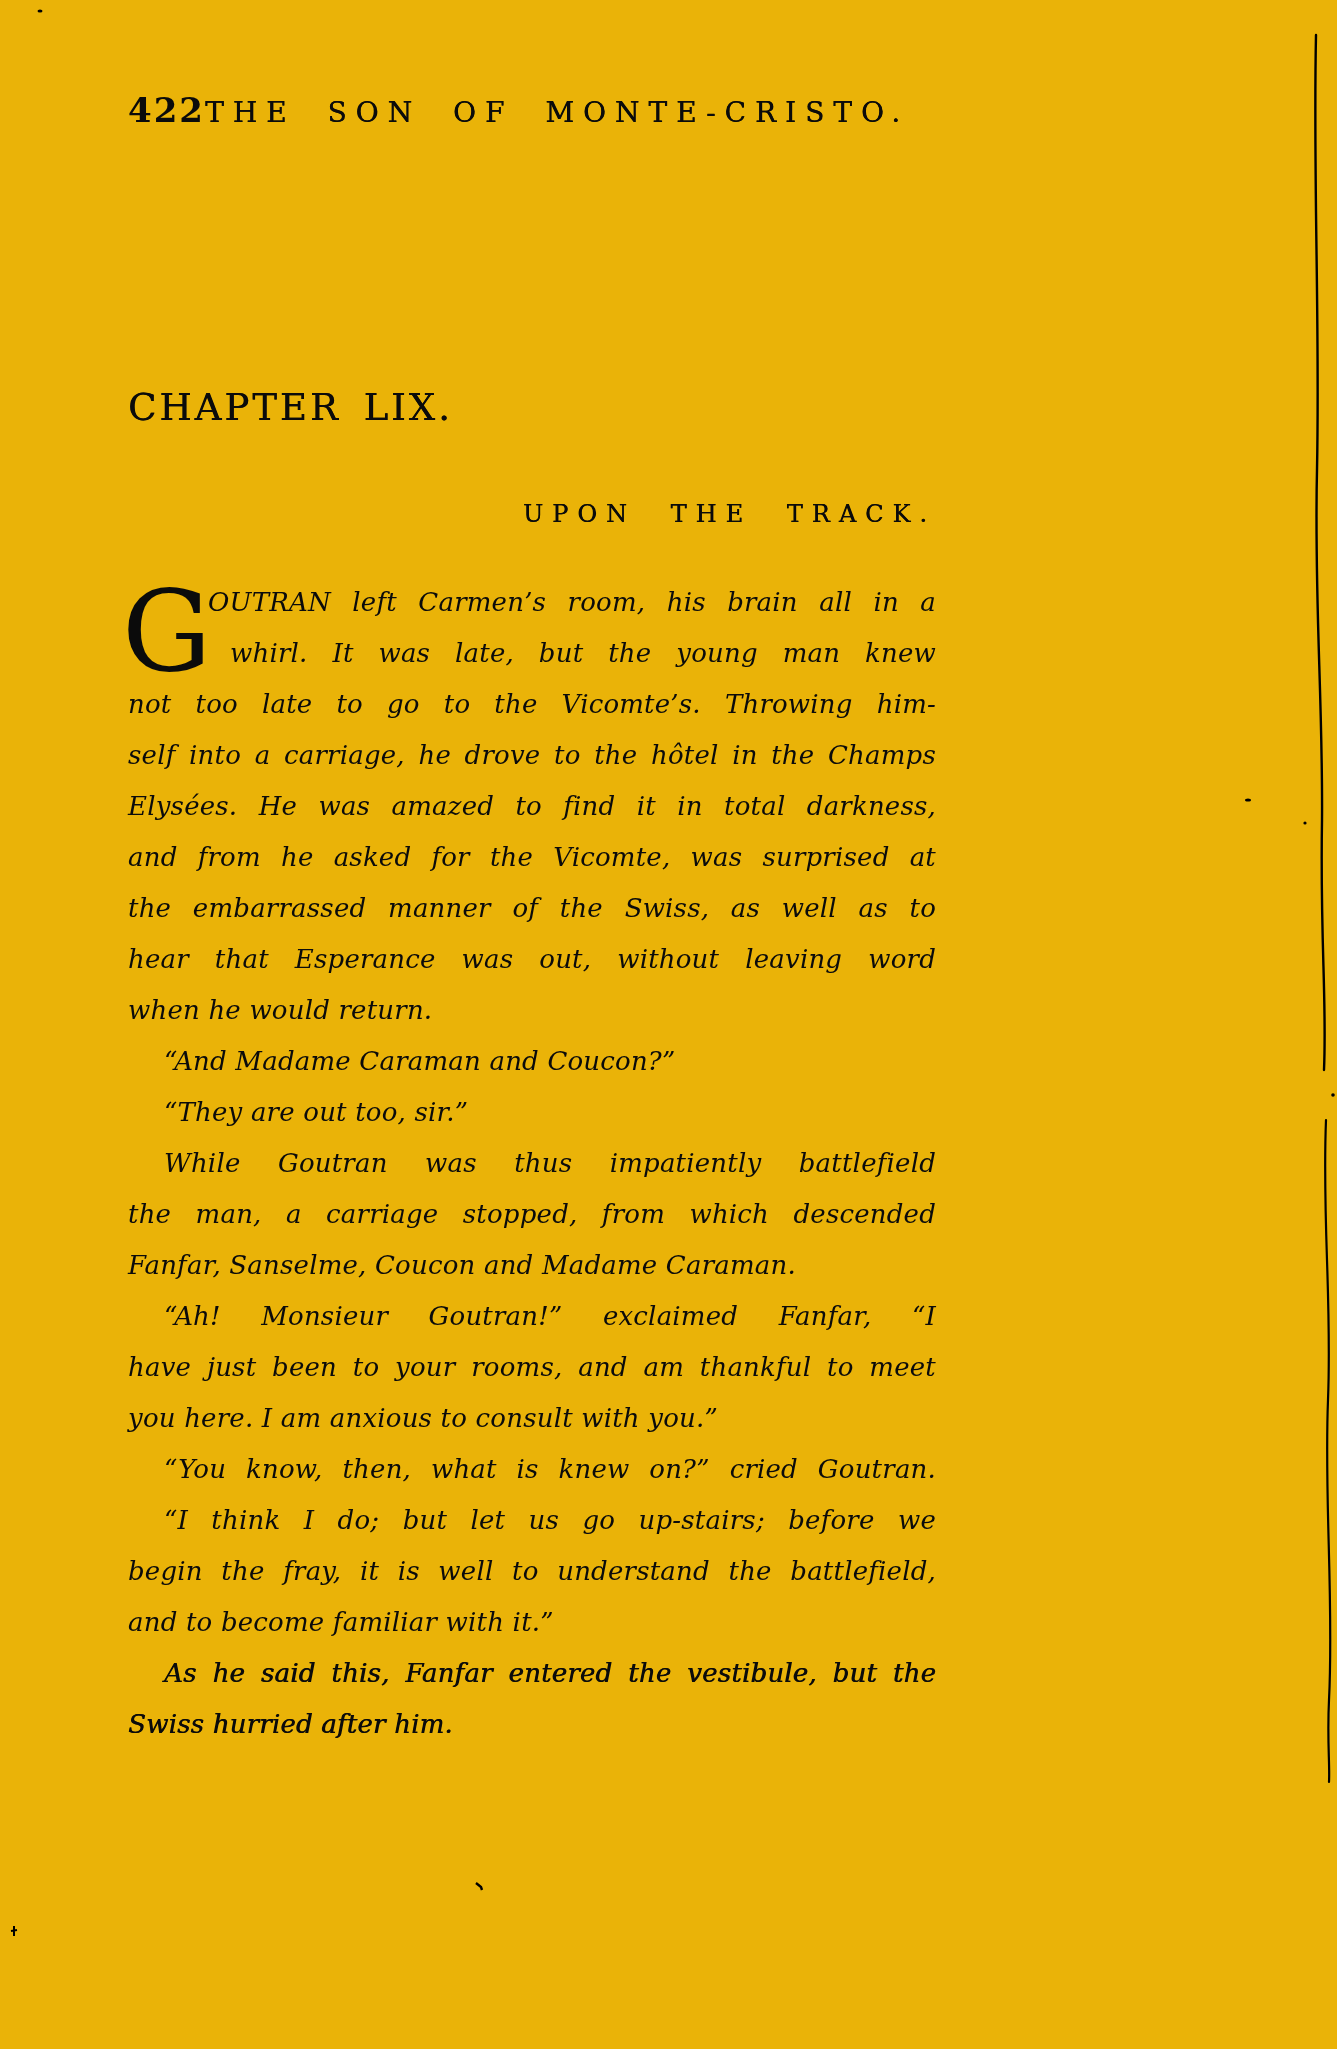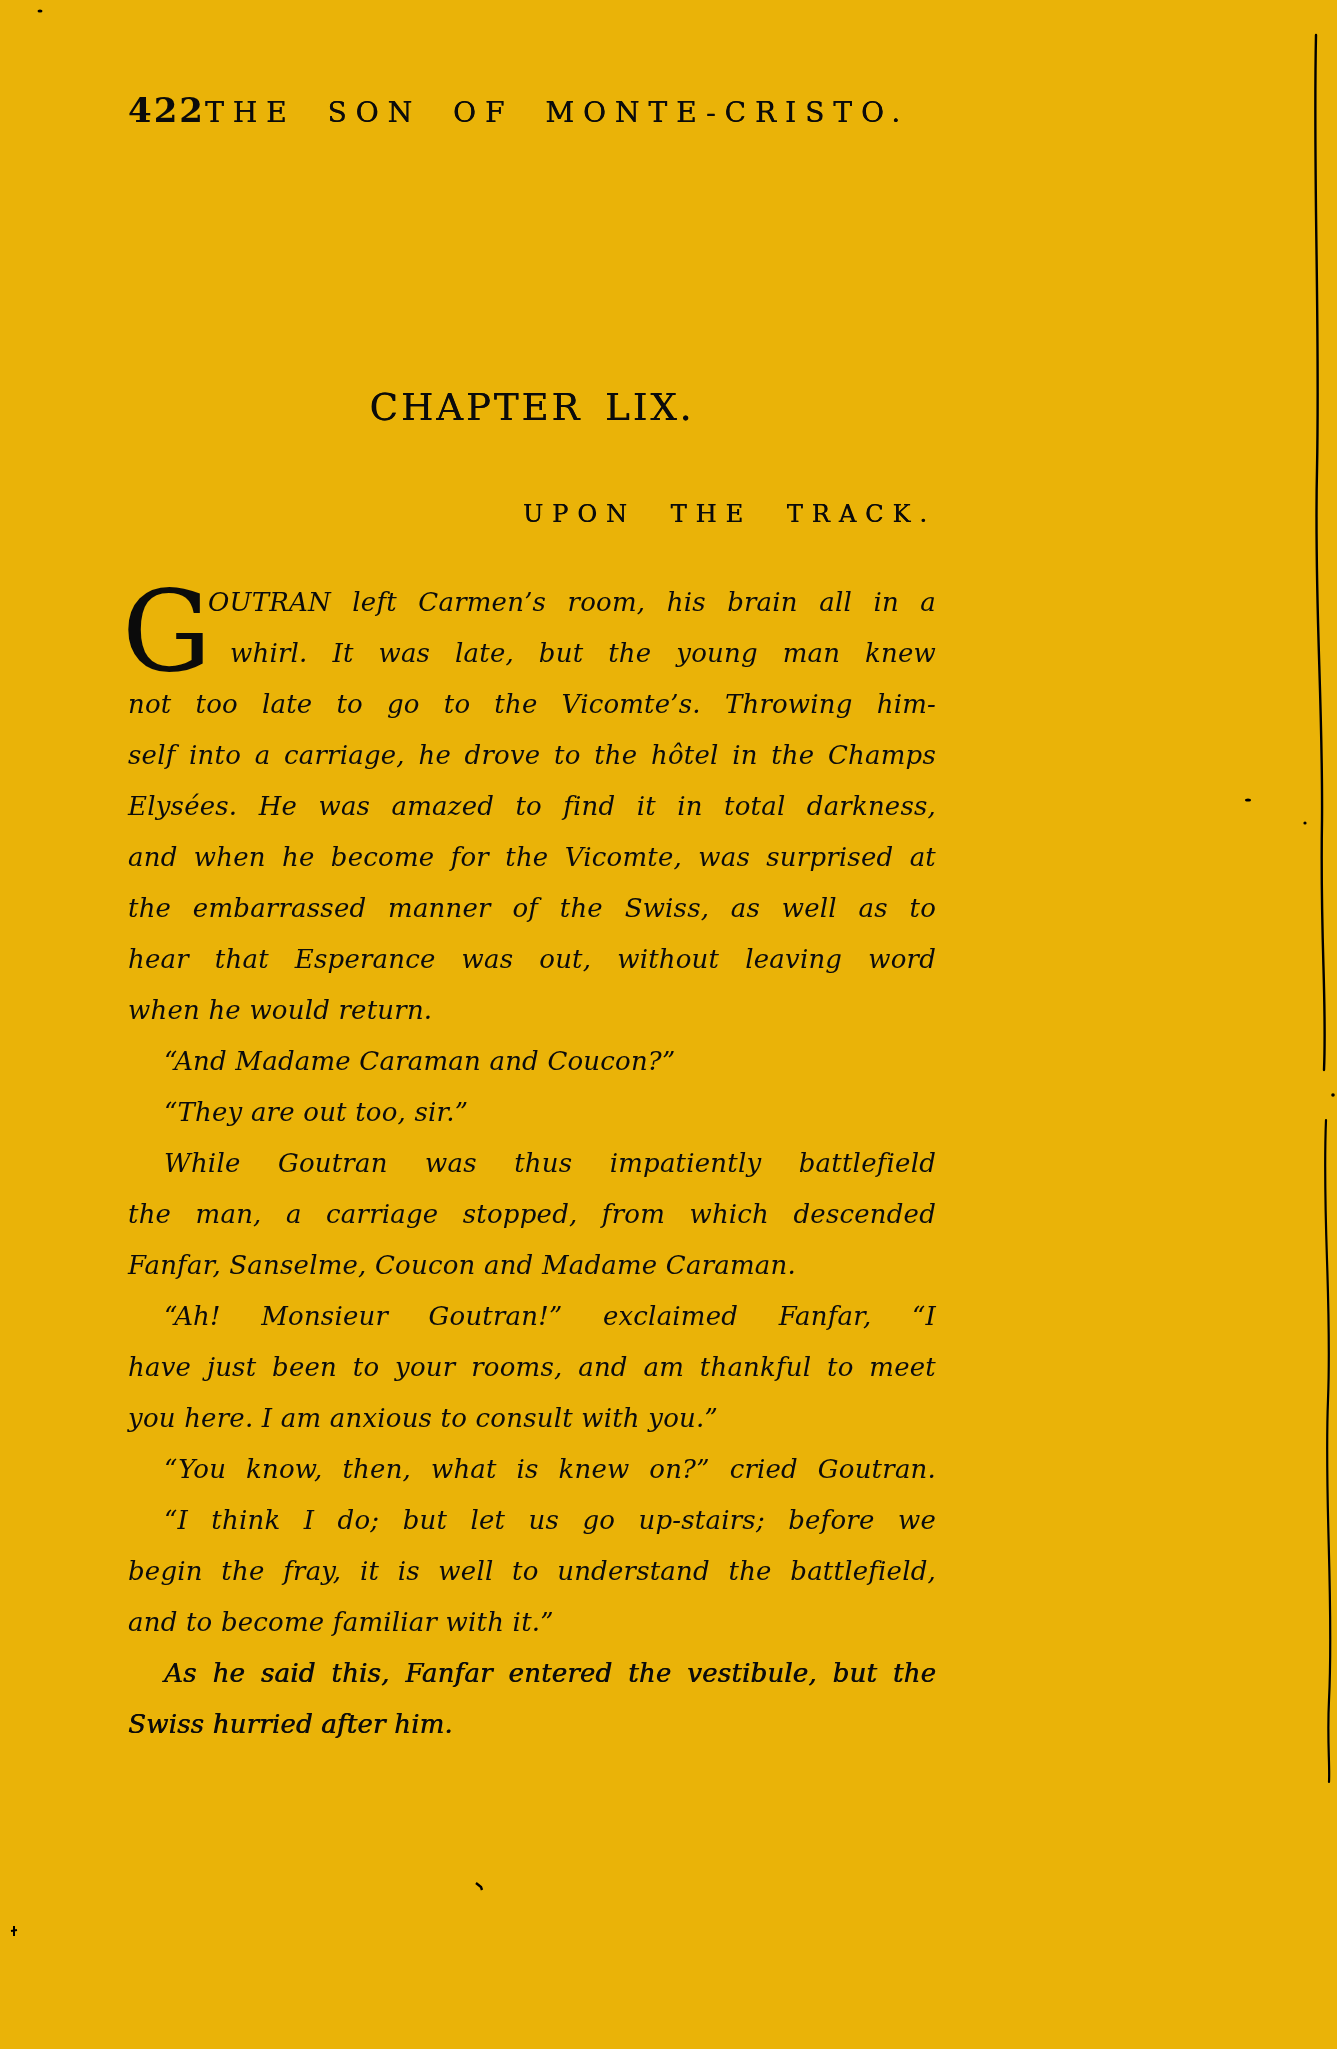--- a/index.html
+++ b/index.html
@@ -38,21 +38,20 @@
     word-spacing: 14px;
     text-shadow: 0.4px 0 0 currentColor;
     white-space: nowrap;
   }
   
   .chapter-heading {
     position: absolute;
     top: 386px;
     left: 128px;
     width: 808px;
-    text-align: center;
     font-size: 37px;
     letter-spacing: 3px;
     word-spacing: 8px;
     text-shadow: 0.4px 0 0 currentColor;
   }
   .chapter-subtitle {
     position: absolute;
     top: 500px;
     left: 128px;
     width: 808px;
@@ -110,21 +109,21 @@
   <div class="chapter-subtitle">UPON THE TRACK.</div>
 
   <div class="body-block">
       <div class="para">
         <span class="dropcap">G</span>
         <div class="line just dc1">OUTRAN left Carmen’s room, his brain all in a</div>
         <div class="line just dc2">whirl. It was late, but the young man knew</div>
         <div class="line just">not too late to go to the Vicomte’s. Throwing him-</div>
         <div class="line just">self into a carriage, he drove to the hôtel in the Champs</div>
         <div class="line just">Elysées. He was amazed to find it in total darkness,</div>
-        <div class="line just">and when he become for the Vicomte, was surprised at</div>
+        <div class="line just">and from he asked for the Vicomte, was surprised at</div>
         <div class="line just">the embarrassed manner of the Swiss, as well as to</div>
         <div class="line just">hear that Esperance was out, without leaving word</div>
         <div class="line">when he would return.</div>
       </div>
       <div class="para">
         <div class="line indent">“And Madame Caraman and Coucon?”</div>
       </div>
       <div class="para">
         <div class="line indent">“They are out too, sir.”</div>
       </div>

